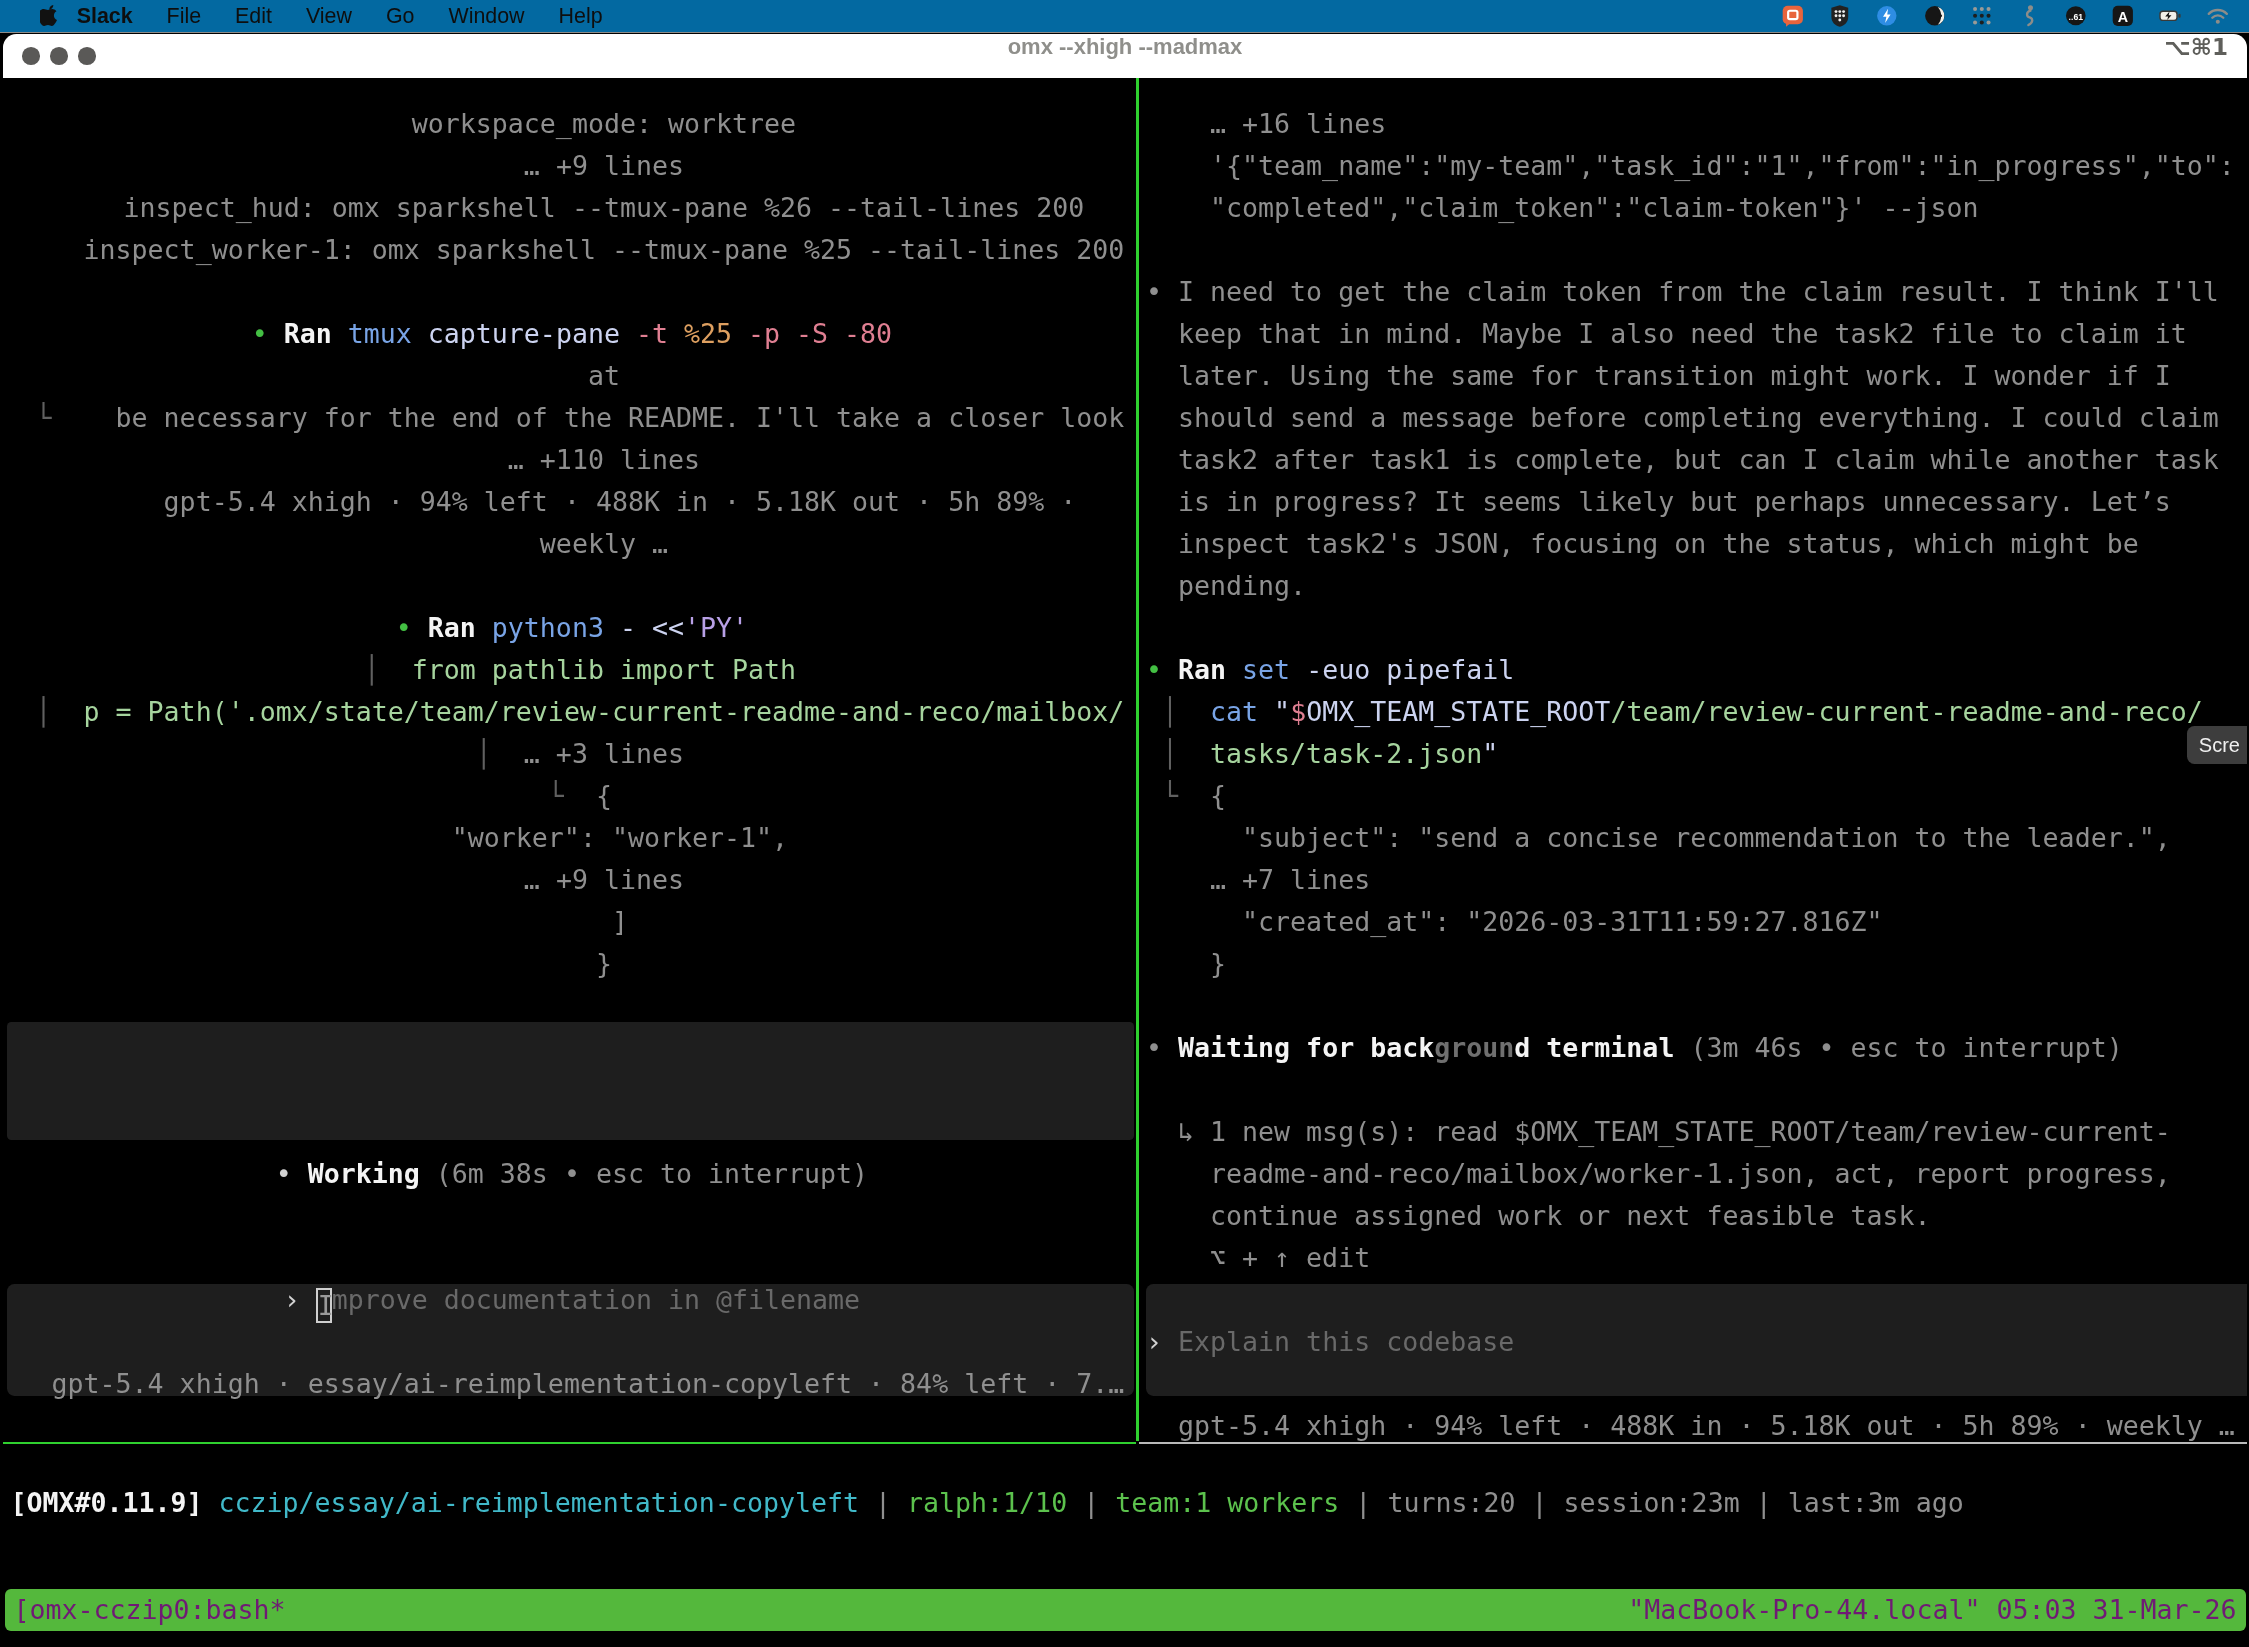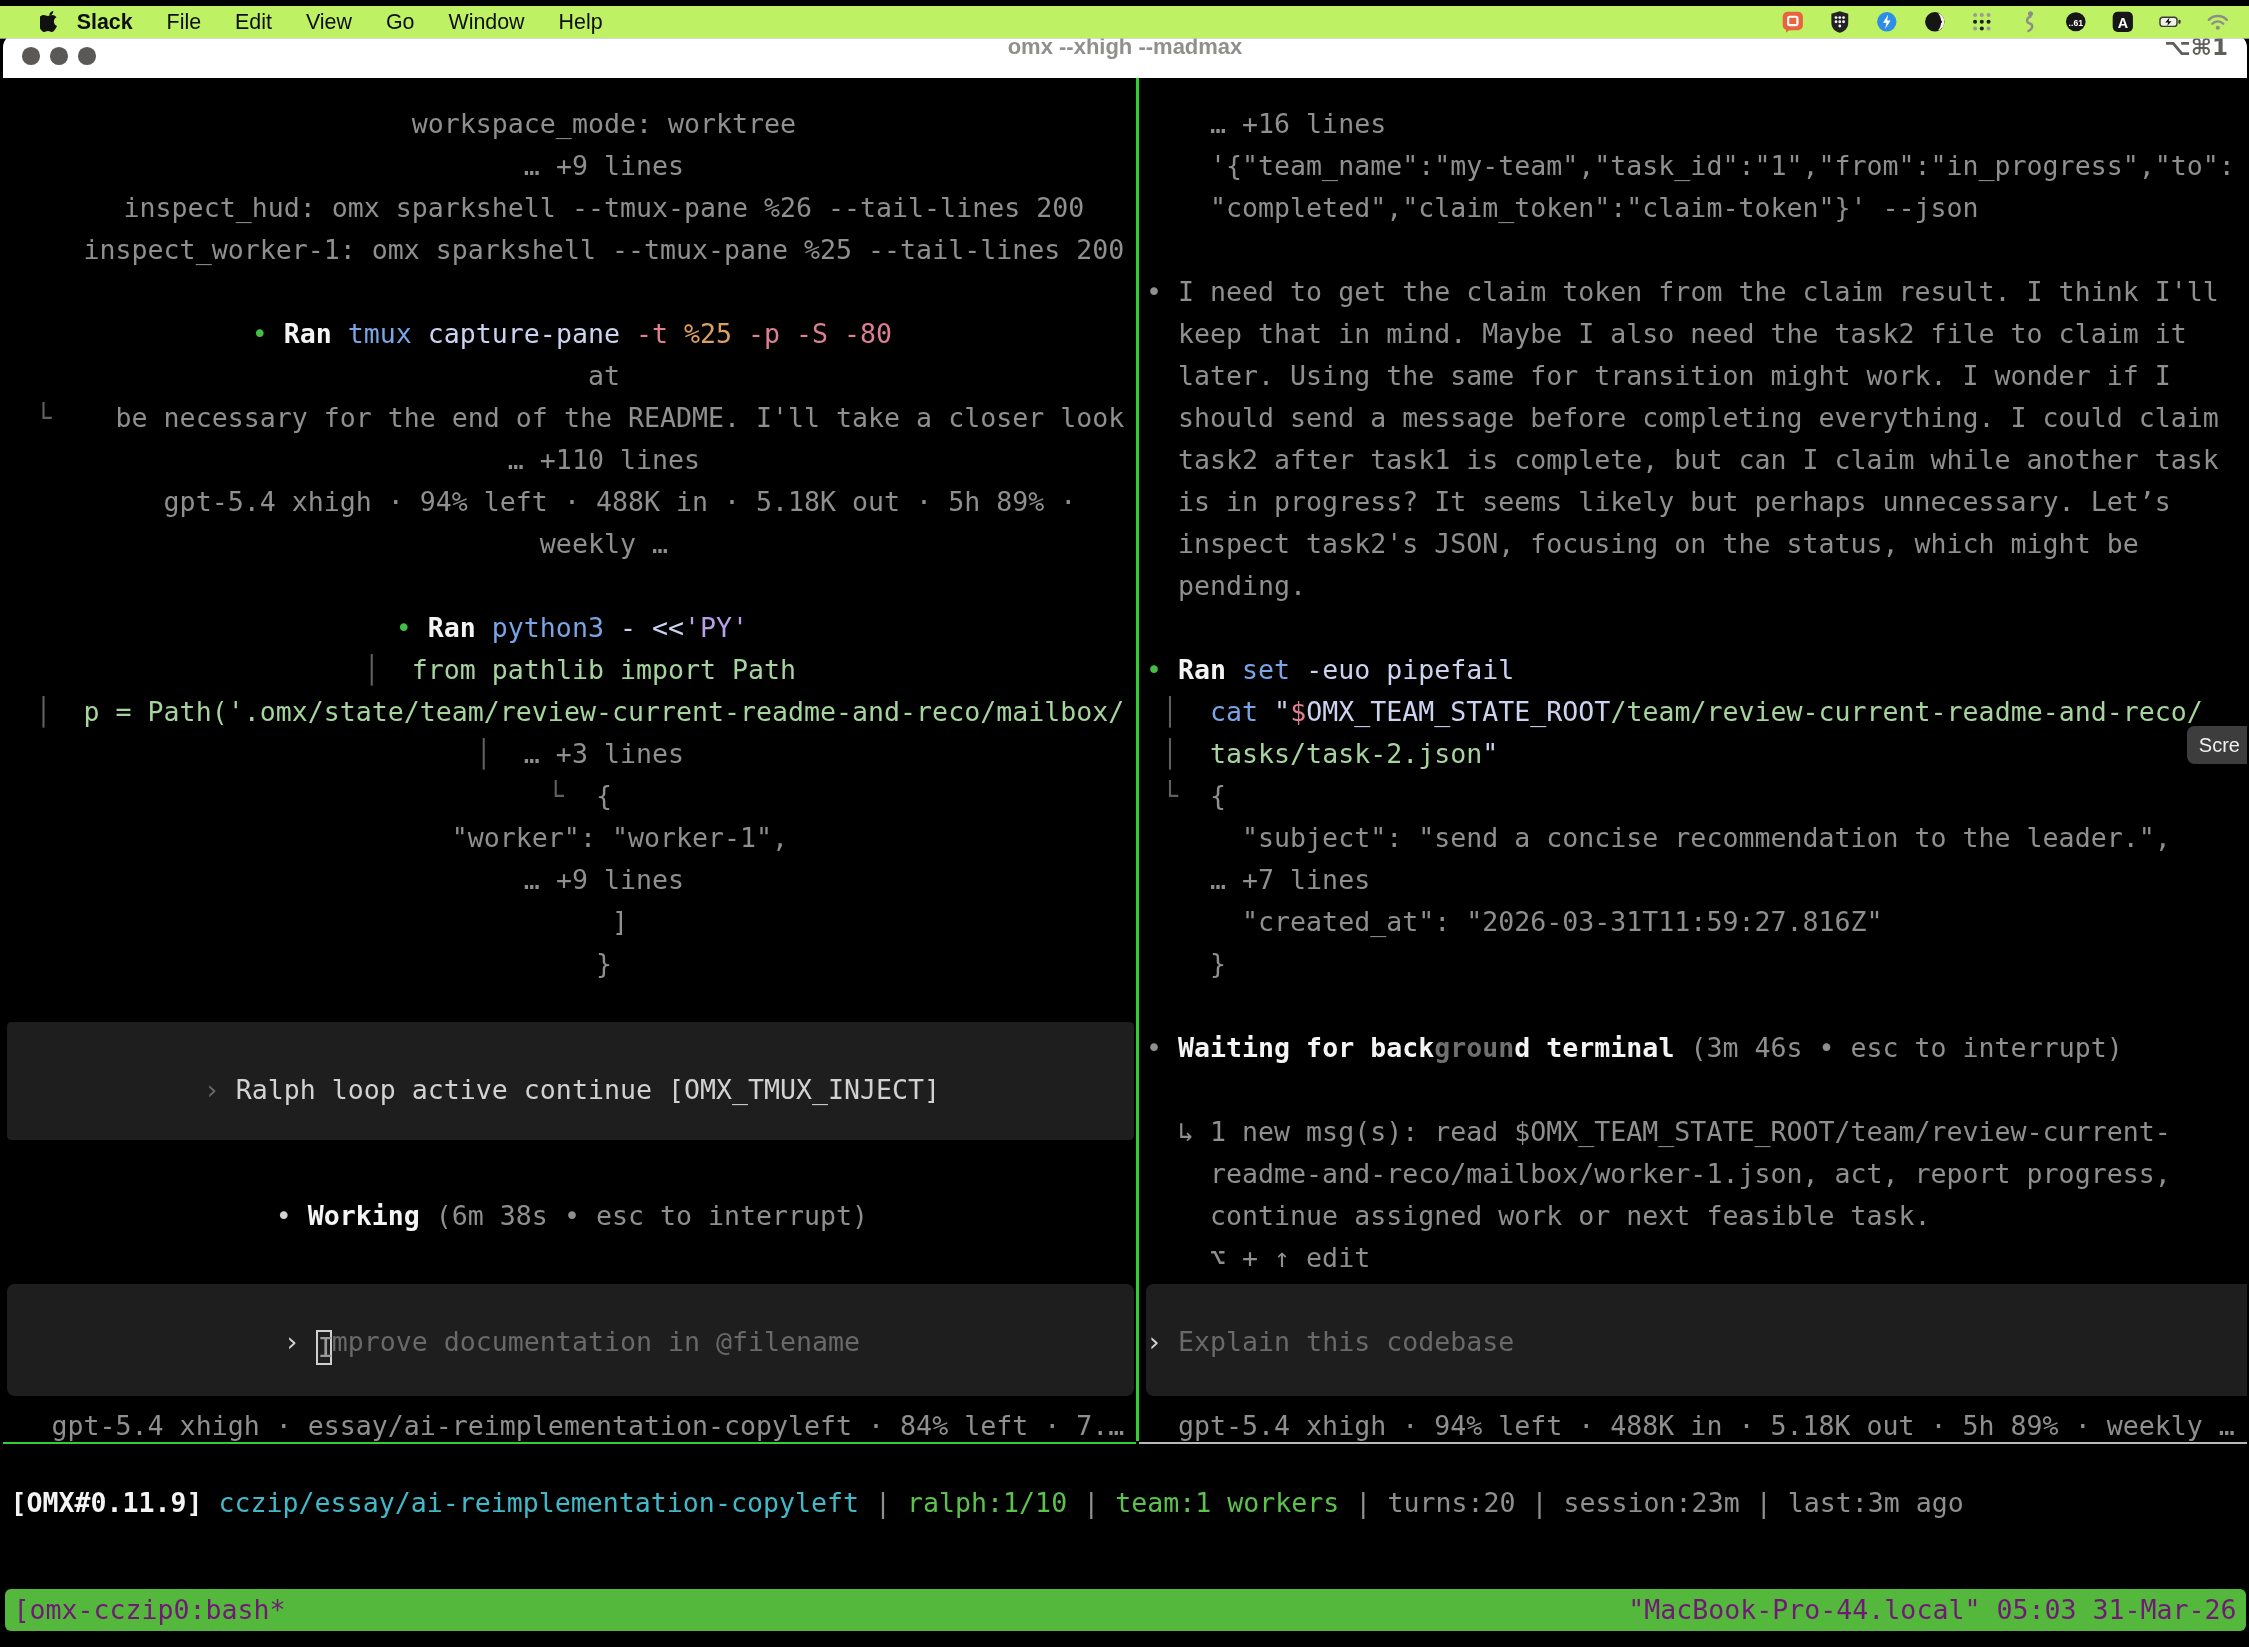--- a/index.html
+++ b/index.html
@@ -1,20 +1,20 @@
 <!DOCTYPE html>
 <html style="font-size:11.8px"><head>
 <meta charset="utf-8">
 <style>
   html,body{margin:0;padding:0;width:2250px;height:1648px;background:#000;overflow:hidden;}
 
   
-  #menubar{position:absolute;left:0;top:0;width:2250px;height:32px;background:#bef264;
+  #menubar{position:absolute;left:0;top:0;width:2250px;height:32px;background:#0369a1;
     display:flex;align-items:center;font-family:"Liberation Sans",sans-serif;font-size:21.4px;color:#0e0e0e;
-    box-shadow:0 0.7px 0 #c9c7c0;z-index:20;margin-top:6px;}
+    box-shadow:0 0.7px 0 #c9c7c0;z-index:20;}
   #apple{margin:0 17.7px 0 40px;display:flex;align-items:center;}
   .mitem{margin-right:34px;}
   .mitem.bold{font-weight:700;}
   #mb-right{margin-left:auto;display:flex;align-items:flex-end;gap:23.6px;padding-right:20.7px;}
   .sicon{width:23.6px;height:23.6px;display:flex;align-items:center;justify-content:center;}
 
   
   #window{position:absolute;left:3px;top:34px;width:2244px;height:1614px;background:#000;
     border-radius:13.3px 13.3px 0 0;overflow:hidden;z-index:5;}
   #titlebar{position:absolute;left:0;top:0;width:100%;height:44px;background:#ffffff;}
@@ -188,21 +188,20 @@
       <div class="trow"><span class="c-rail"> │</span><span class="c-green">  from pathlib import Path</span></div>
       <div class="trow"><span class="c-rail"> │</span><span class="c-green">  p = Path('.omx/state/team/review-current-readme-and-reco/mailbox/</span></div>
       <div class="trow"><span class="c-rail"> │</span><span class="c-dim">  … +3 lines</span></div>
       <div class="trow"><span class="c-rail"> └</span><span class="c-dim">  {</span></div>
       <div class="trow"><span class="c-dim">      "worker": "worker-1",</span></div>
       <div class="trow"><span class="c-dim">    … +9 lines</span></div>
       <div class="trow"><span class="c-dim">      ]</span></div>
       <div class="trow"><span class="c-dim">    }</span></div>
       <div class="trow"></div>
       <div class="trow"></div>
-      <div class="trow"><span class="c-dimmer">› </span><span class="c-bright">Ralph loop active continue [OMX_TMUX_INJECT]</span></div>
       <div class="trow"></div>
       <div class="trow"></div>
       <div class="trow"><span class="c-bright">• </span><span class="c-white b">Working</span><span class="c-dim"> (6m 38s • esc to interrupt)</span></div>
       <div class="trow"></div>
       <div class="trow"></div>
       <div class="trow"><span class="c-bright">› </span><span class="c-dim cursor">I</span><span class="c-dimmer">mprove documentation in @filename</span></div>
       <div class="trow"></div>
       <div class="trow"><span class="c-dim">  gpt-5.4 xhigh · essay/ai-reimplementation-copyleft · 84% left · 7.…</span></div>
     </div>
   <div id="right-rows">

